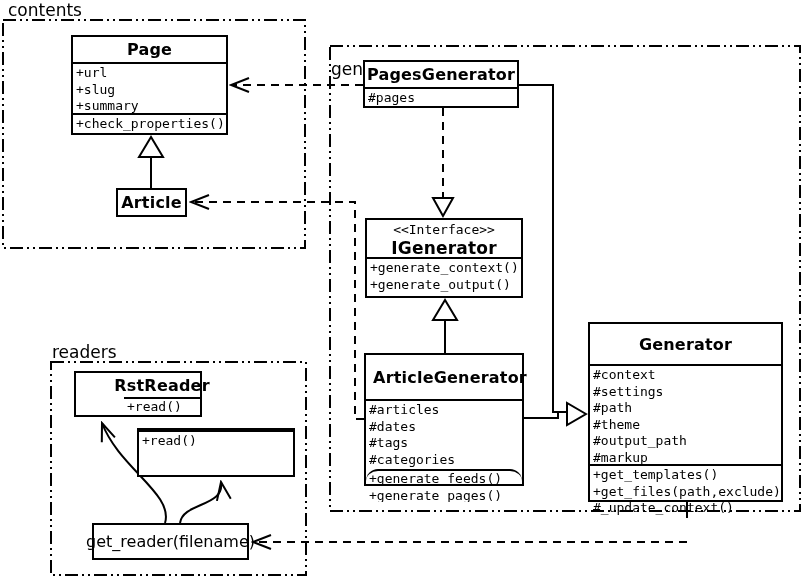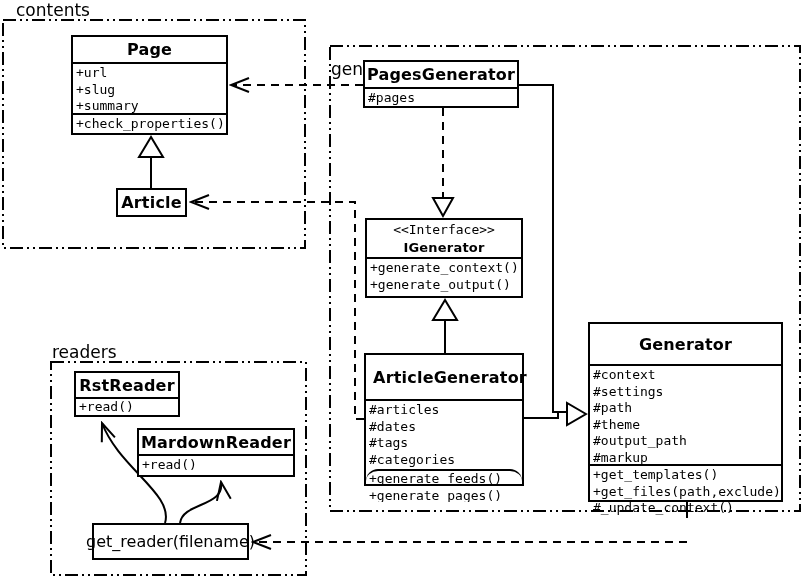--- a/index.html
+++ b/index.html
@@ -52,21 +52,21 @@
     <path class="conn" d="M 524,418 L 558,418 L 558,412"></path>
     <polygon class="tri" points="586,414 567,403 567,425"></polygon>
 
     <line class="conn" x1="687" y1="502" x2="687" y2="518"></line>
     <path class="conn dash" d="M 687,542 L 253,542" marker-end="url(#oa)"></path>
 
     <path class="conn" d="M 165,523 C 174,494 119,468 102,423" marker-end="url(#oa)"></path>
     <path class="conn" d="M 180,523 C 183,502 225,507 221,482" marker-end="url(#oa)"></path>
   </svg>
 
-  <div class="pkg-label" style="left:16px;top:1px;">contents</div>
+  <div class="pkg-label" style="left:8px;top:1px;">contents</div>
   <div class="pkg-label" style="left:331px;top:28px;margin-top:32px;">generators</div>
   <div class="pkg-label" style="left:52px;top:343px;">readers</div>
 
   <div class="cls" style="left:71px;top:35px;width:157px;height:100px;">
     <div class="cls-title" style="height:25px;">Page</div>
     <div class="sec" style="height:51px;">
       <div class="member">+url</div>
       <div class="member">+slug</div>
       <div class="member">+summary</div>
     </div>
@@ -82,21 +82,21 @@
   <div class="cls" style="left:363px;top:60px;width:156px;height:48px;">
     <div class="cls-title" style="height:25px;">PagesGenerator</div>
     <div class="sec" style="height:19px;">
       <div class="member">#pages</div>
     </div>
   </div>
 
   <div class="cls" style="left:365px;top:218px;width:158px;height:80px;">
     <div style="height:37px;">
       <div class="stereo">&lt;&lt;Interface&gt;&gt;</div>
-      <div class="cls-title" style="height:19px;font-size:13px;">IGenerator</div>
+      <div class="cls-title" style="height:19px;font-size:17px;">IGenerator</div>
     </div>
     <div class="sec" style="height:39px;">
       <div class="member">+generate_context()</div>
       <div class="member">+generate_output()</div>
     </div>
   </div>
 
   <div class="cls" style="left:364px;top:353px;width:160px;height:133px;">
     <div class="cls-title" style="height:44px;margin-left:12px;">ArticleGenerator</div>
     <div class="sec" style="height:70px;">
@@ -121,29 +121,28 @@
       <div class="member">#output_path</div>
       <div class="member">#markup</div>
     </div>
     <div class="sec" style="height:52px;">
       <div class="member">+get_templates()</div>
       <div class="member">+get_files(path,exclude)</div>
       <div class="member">#_update_context()</div>
     </div>
   </div>
 
-  <div class="cls" style="left:74px;top:371px;width:106px;height:46px;">
+  <div class="cls" style="left:74px;top:371px;width:128px;height:46px;padding-left:48px;">
     <div class="cls-title" style="height:24px;">RstReader</div>
     <div class="sec" style="height:18px;padding-top:0;">
       <div class="member">+read()</div>
     </div>
   </div>
 
   <div class="cls" style="left:137px;top:428px;width:158px;height:49px;">
-    <div class="cls-title" style="height:24px;">MardownReader</div>
     <div class="sec" style="height:21px;">
       <div class="member">+read()</div>
     </div>
   </div>
 
   <div class="cls plainbox" style="left:92px;top:523px;width:157px;height:37px;">
     <span>get_reader(filename)</span>
   </div>
 
 </div>

